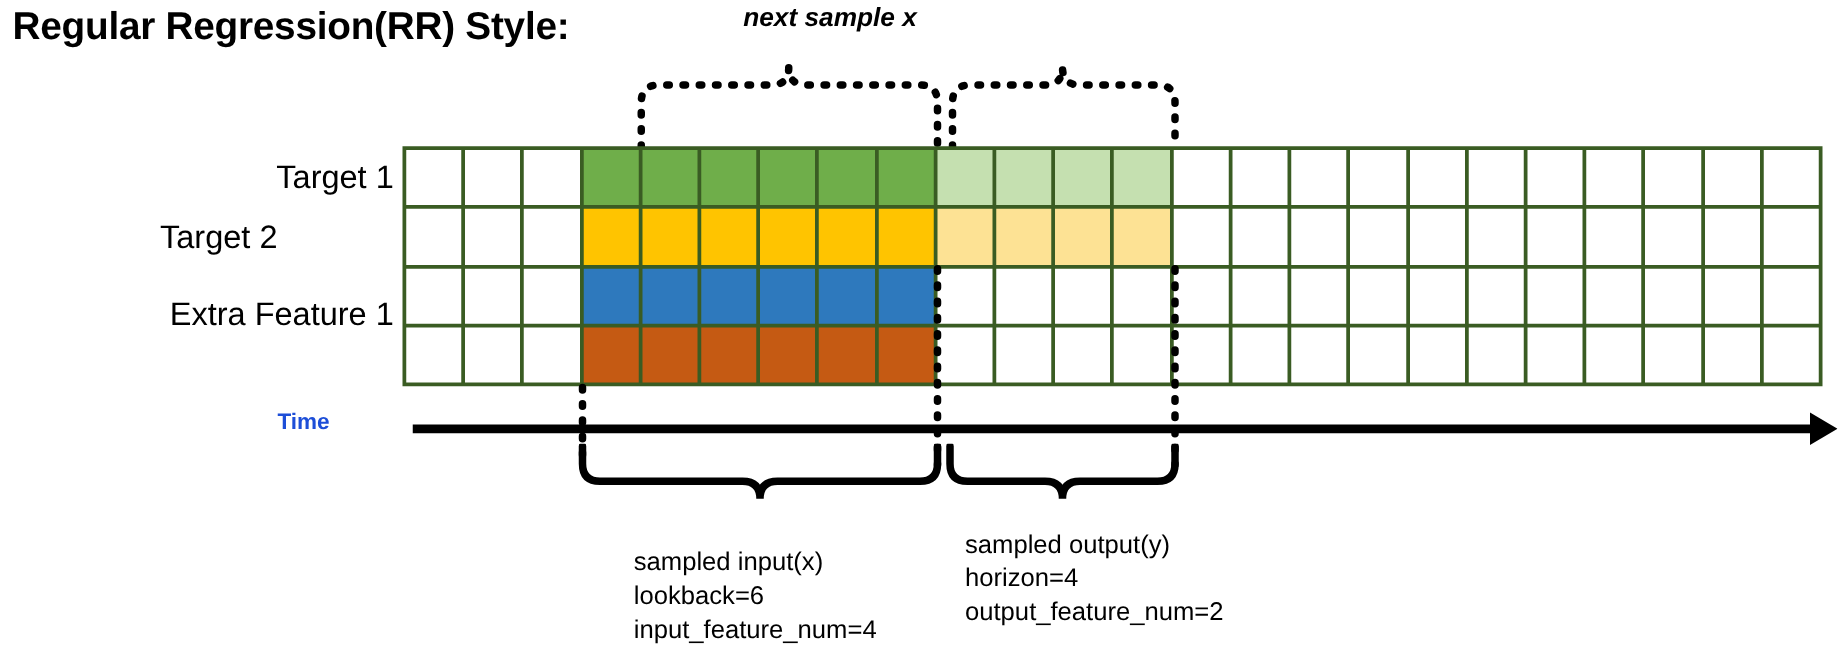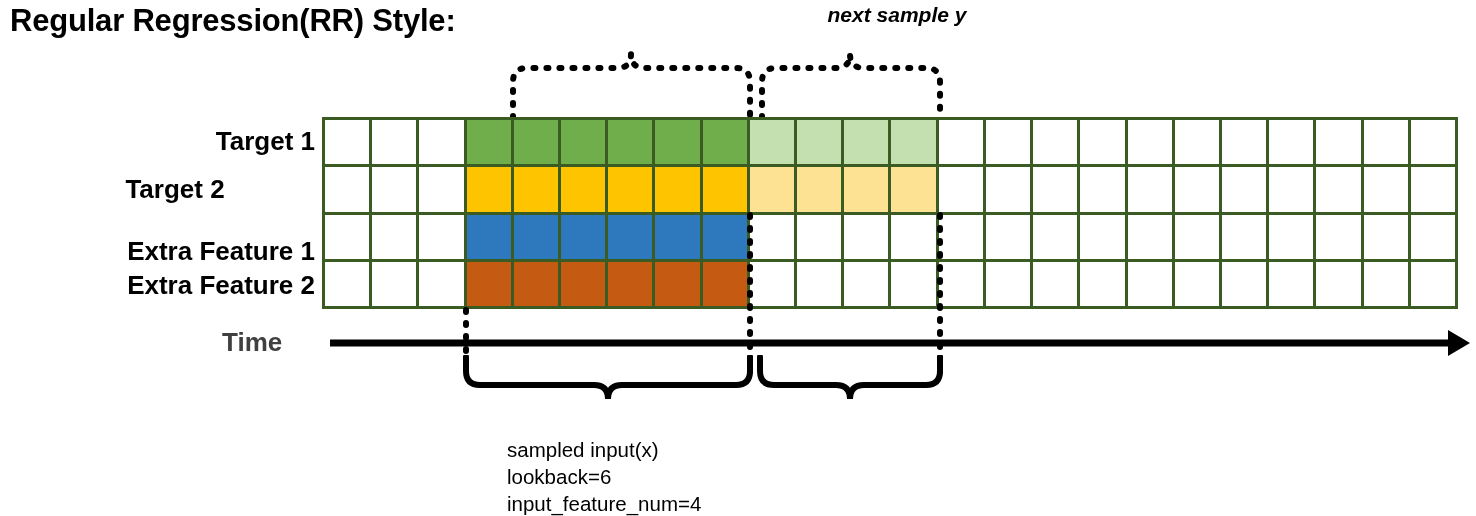--- a/index.html
+++ b/index.html
@@ -14,21 +14,21 @@
   #title{
     position:absolute;left:10px;top:3px;
     font-size:31px;font-weight:700;color:#000;
     letter-spacing:-0.2px;white-space:nowrap;
   }
 
   
   .row-label{
     position:absolute;right:0;width:280px;
     text-align:right;
-    font-size:26px;font-weight:700;color:#000;
+    font-size:26px;font-weight:400;color:#000;
     white-space:nowrap;
   }
   #lbl-wrap{position:absolute;left:30px;top:118px;width:285px;height:192px;}
   .row-label.r0{top:8px;}
   .row-label.r1{top:56px;text-align:center;}
   .row-label.r2{top:104px;margin-top:14px;}
   .row-label.r3{top:152px;}
 
   
   #grid{
@@ -46,21 +46,21 @@
   .cell.green{background:#6FAE4A;}
   .cell.lgreen{background:#C5E0B0;}
   .cell.yellow{background:#FFC400;}
   .cell.lyellow{background:#FDE294;}
   .cell.blue{background:#2E79BD;}
   .cell.orange{background:#C55A13;}
 
   
   #time-label{
     position:absolute;left:222px;top:327px;
-    font-size:26px;font-weight:700;color:#404040;
+    font-size:18px;font-weight:700;color:#1d4ed8;
   }
   #time-axis{position:absolute;left:330px;top:326px;width:1140px;height:34px;}
 
   
   #overlay-top{position:absolute;left:0;top:0;width:1476px;height:125px;}
   #overlay-dots{position:absolute;left:0;top:0;width:1476px;height:516px;pointer-events:none;}
   #overlay-bottom{position:absolute;left:0;top:355px;width:1476px;height:70px;}
 
   .brace-label{
     position:absolute;font-size:21px;font-style:italic;font-weight:600;
@@ -83,27 +83,26 @@
 
   <div id="title">Regular Regression(RR) Style:</div>
 
   <svg id="overlay-top" viewBox="0 0 1476 125">
 
     <path d="M513,118 L513,82 Q513,68 527,68 L617,68 Q631,68 631,54 Q631,68 645,68 L736,68 Q750,68 750,82 L750,118" fill="none" stroke="#000" stroke-width="6" stroke-linecap="round" stroke-dasharray="2 11"></path>
 
     <path d="M762,118 L762,82 Q762,68 776,68 L836,68 Q850,68 850,54 Q850,68 864,68 L926,68 Q940,68 940,82 L940,118" fill="none" stroke="#000" stroke-width="6" stroke-linecap="round" stroke-dasharray="2 11"></path>
   </svg>
 
-  <div class="brace-label" id="nsy">next sample y</div>
+  <div class="brace-label" id="nsx">next sample x</div>
 
   <div id="lbl-wrap">
     <div class="row-label r0">Target 1</div>
     <div class="row-label r1">Target 2</div>
     <div class="row-label r2">Extra Feature 1</div>
-    <div class="row-label r3">Extra Feature 2</div>
   </div>
 
   <div id="grid">
       <div class="cell"></div>
       <div class="cell"></div>
       <div class="cell"></div>
       <div class="cell green"></div>
       <div class="cell green"></div>
       <div class="cell green"></div>
       <div class="cell green"></div>
@@ -213,14 +212,17 @@
   <svg id="overlay-bottom" viewBox="0 0 1476 70">
 
     <path d="M466,2 L466,16 Q466,30 480,30 L594,30 Q608,30 608,44 Q608,30 622,30 L736,30 Q750,30 750,16 L750,2" fill="none" stroke="#000" stroke-width="6" stroke-linecap="round"></path>
 
     <path d="M760,2 L760,16 Q760,30 774,30 L836,30 Q850,30 850,44 Q850,30 864,30 L926,30 Q940,30 940,16 L940,2" fill="none" stroke="#000" stroke-width="6" stroke-linecap="round"></path>
   </svg>
 
   <div class="caption" id="cap-x">sampled input(x)
 lookback=6
 input_feature_num=4</div>
+  <div class="caption" id="cap-y">sampled output(y)
+horizon=4
+output_feature_num=2</div>
 
 </div>
 
 </body></html>

